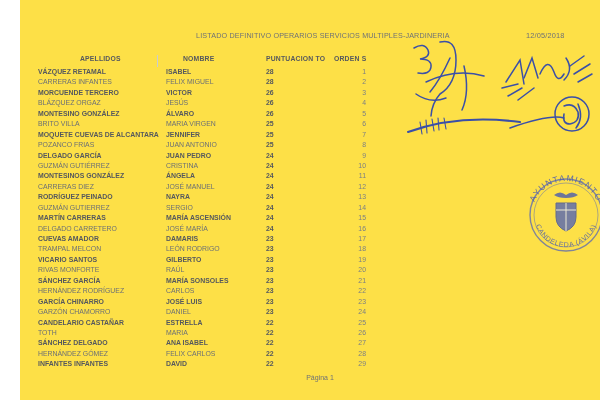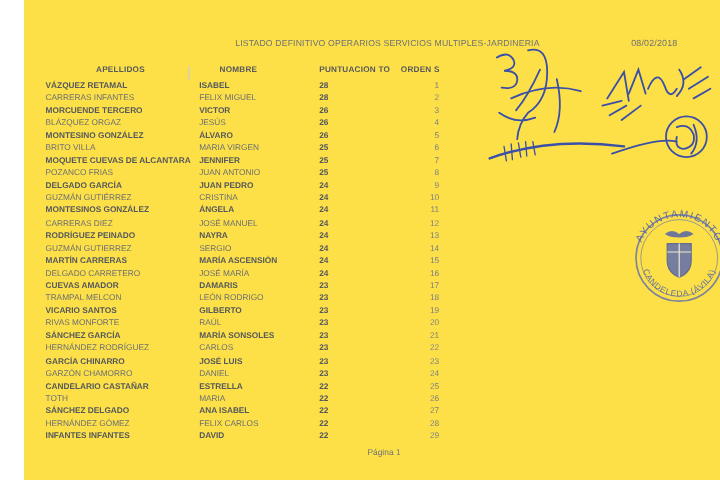--- a/index.html
+++ b/index.html
@@ -102,21 +102,21 @@
   #sig-left  { left: 386px; top: 36px;  width: 130px; height: 120px; }
   #sig-right { left: 480px; top: 44px;  width: 110px; height: 100px; }
   #stamp     { left: 496px; top: 163px; width: 100px; height: 100px; }
 </style>
 </head>
 <body>
 
 <div id="page">
 
   <div class="doc-title">LISTADO DEFINITIVO OPERARIOS SERVICIOS MULTIPLES-JARDINERIA</div>
-  <div class="doc-date">08/02/2018</div>
+  <div class="doc-date">12/05/2018</div>
 
   <div class="vline"></div>
 
   <div class="table">
     <div class="thead">
       <span class="c-ape">APELLIDOS</span>
       <span class="c-nom">NOMBRE</span>
       <span class="c-pun">PUNTUACION TO</span>
       <span class="c-ord">ORDEN S</span>
     </div>

